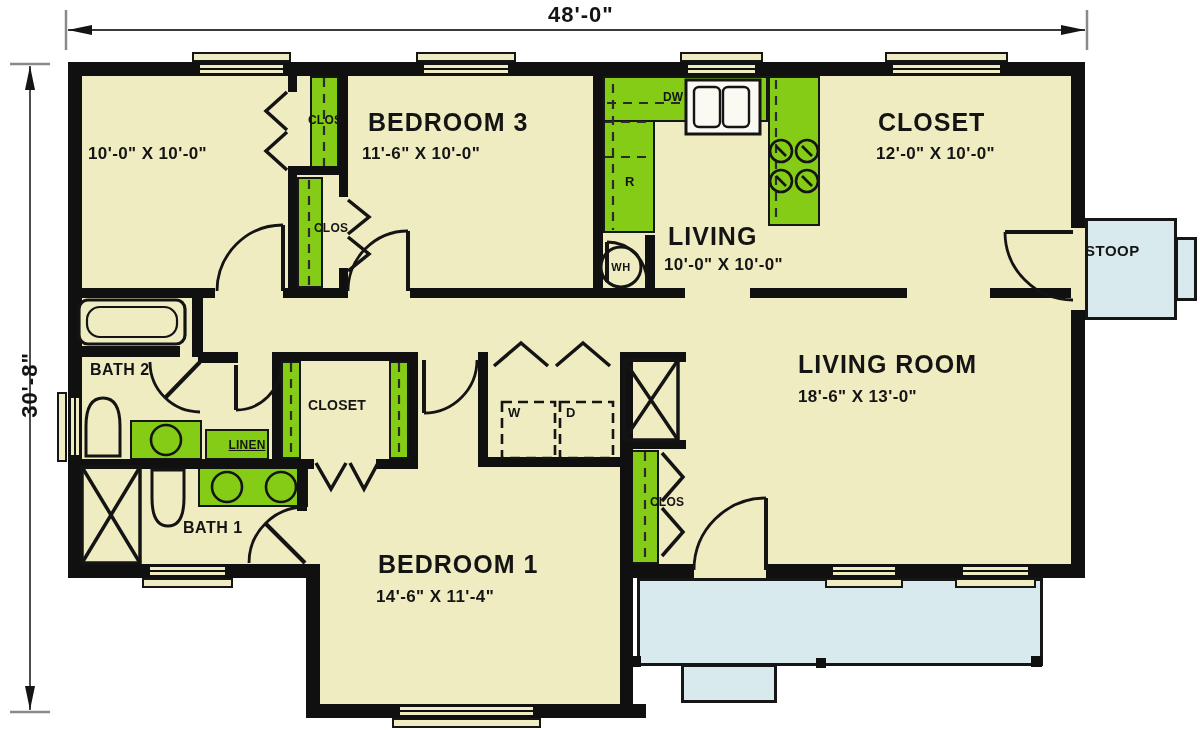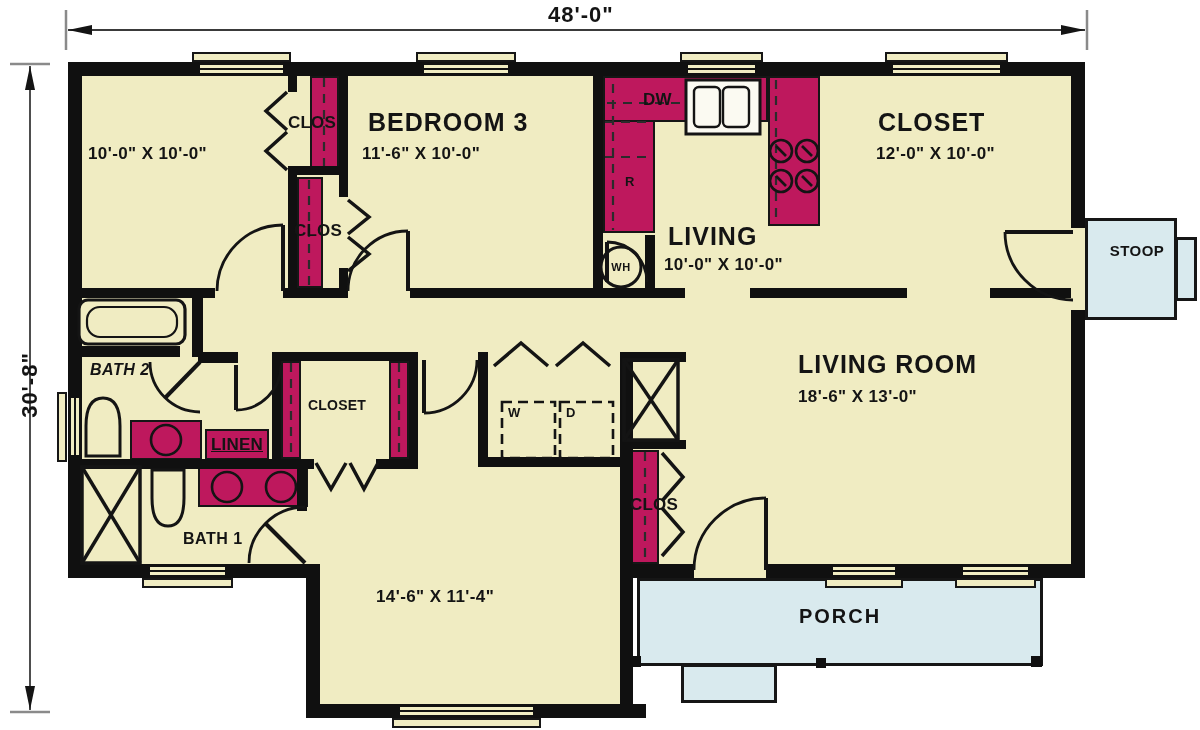--- a/index.html
+++ b/index.html
@@ -1,34 +1,34 @@
 <!DOCTYPE html>
 <html><head>
 <meta charset="utf-8">
 <style>
   html,body{margin:0;padding:0;background:#fff;}
   #canvas{position:relative;width:1200px;height:730px;background:#ffffff;overflow:hidden;
           font-family:"Liberation Sans",sans-serif;color:#141414;}
   .w{position:absolute;background:#101010;}
   .floor{position:absolute;background:#f0ecc2;}
-  .pink{position:absolute;background:#be185d;border:2px solid #161616;box-sizing:border-box;text-decoration:underline;}
+  .pink{position:absolute;background:#84cc16;border:2px solid #161616;box-sizing:border-box;text-decoration:underline;}
   .blue{position:absolute;background:#d9eaee;border:3px solid #161616;box-sizing:border-box;}
   .thresh{position:absolute;background:#f0ecc2;}
   .sill{position:absolute;background:#f0ecc2;border:2px solid #161616;box-sizing:border-box;}
   .winh{position:absolute;height:14px;background:#f0ecc2;border-top:3px solid #111;border-bottom:3px solid #111;box-sizing:border-box;}
   .winh i{position:absolute;left:0;right:0;top:50%;height:2px;margin-top:-1px;background:#111;display:block;}
   .winv{position:absolute;width:14px;background:#f0ecc2;border-left:3px solid #111;border-right:3px solid #111;box-sizing:border-box;}
   .winv i{position:absolute;top:0;bottom:0;left:50%;width:2px;margin-left:-1px;background:#111;display:block;}
   svg{position:absolute;left:0;top:0;}
   .lbl{position:absolute;font-weight:700;white-space:nowrap;letter-spacing:.5px;line-height:1;}
   .big{font-size:25px;letter-spacing:1px;}
   .dims{font-size:17px;letter-spacing:.4px;}
   .med{font-size:16px;}
   .small{font-size:13px;letter-spacing:.2px;}
-  .tiny{font-size:17px;letter-spacing:.2px;}
+  .tiny{font-size:12px;letter-spacing:.2px;margin-left:20px;}
   .dim-label{font-size:22px;letter-spacing:1px;}
   .rot{transform:rotate(-90deg);transform-origin:center center;text-align:center;}
   .flexc{display:flex;align-items:center;justify-content:center;}
 </style>
 </head>
 <body>
 
 <div id="canvas">
 
   <div class="floor" style="left:80px;top:74px;width:992px;height:492px"></div>
@@ -278,30 +278,30 @@
 
   <div class="lbl dims" style="left:88px;top:145px;">10'-0" X 10'-0"</div>
   <div class="lbl big" style="left:368px;top:110px;">BEDROOM 3</div>
   <div class="lbl dims" style="left:362px;top:145px;">11'-6" X 10'-0"</div>
   <div class="lbl big" style="left:878px;top:110px;">CLOSET</div>
   <div class="lbl dims" style="left:876px;top:145px;">12'-0" X 10'-0"</div>
   <div class="lbl big" style="left:668px;top:224px;">LIVING</div>
   <div class="lbl dims" style="left:664px;top:256px;">10'-0" X 10'-0"</div>
   <div class="lbl big" style="left:798px;top:352px;">LIVING ROOM</div>
   <div class="lbl dims" style="left:798px;top:388px;">18'-6" X 13'-0"</div>
+  <div class="lbl big" style="left:378px;top:552px;">BEDROOM 1</div>
   <div class="lbl dims" style="left:376px;top:588px;">14'-6" X 11'-4"</div>
-  <div class="lbl med" style="left:90px;top:362px;font-style:italic;">BATH 2</div>
-  <div class="lbl med" style="left:183px;top:531px;text-align:right;">BATH 1</div>
+  <div class="lbl med" style="left:90px;top:362px;">BATH 2</div>
+  <div class="lbl med" style="left:183px;top:520px;text-align:right;">BATH 1</div>
 
   <div class="lbl small" style="left:308px;top:398px;font-size:14px;">CLOSET</div>
   <div class="lbl tiny" style="left:288px;top:114px;">CLOS</div>
   <div class="lbl tiny" style="left:294px;top:222px;">CLOS</div>
   <div class="lbl tiny" style="left:630px;top:496px;">CLOS</div>
-  <div class="lbl" style="left:1085px;top:243px;width:104px;text-align:center;font-size:15px;">STOOP</div>
-  <div class="lbl" style="left:637px;top:606px;width:406px;text-align:center;font-size:20px;letter-spacing:2px;">PORCH</div>
+  <div class="lbl" style="left:1085px;top:243px;width:104px;text-align:left;font-size:15px;">STOOP</div>
 
   <div class="lbl tiny" style="left:643px;top:91px;">DW</div>
   <div class="lbl small" style="left:625px;top:175px;">R</div>
   <div class="lbl" style="left:621px;top:262px;font-size:11px;transform:translateX(-50%);">WH</div>
   <div class="lbl small" style="left:508px;top:406px;">W</div>
   <div class="lbl small" style="left:566px;top:406px;">D</div>
 
 </div>
 
 </body></html>

